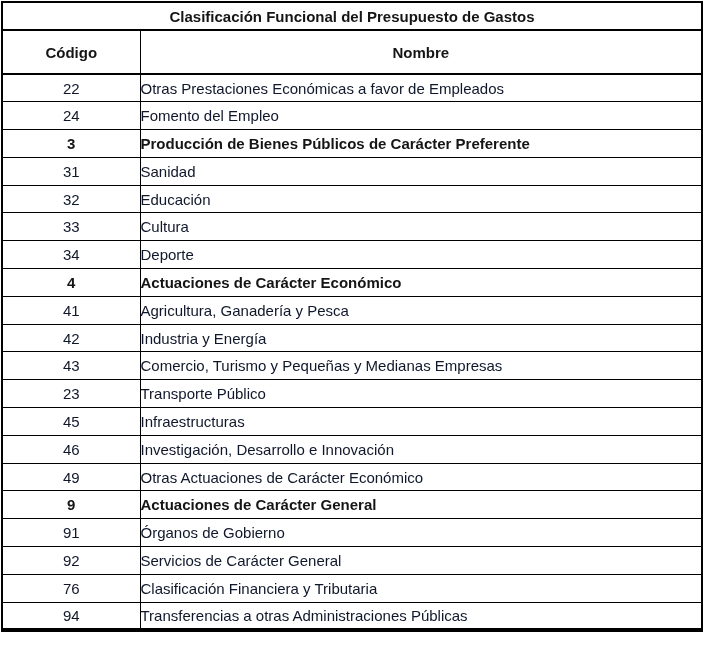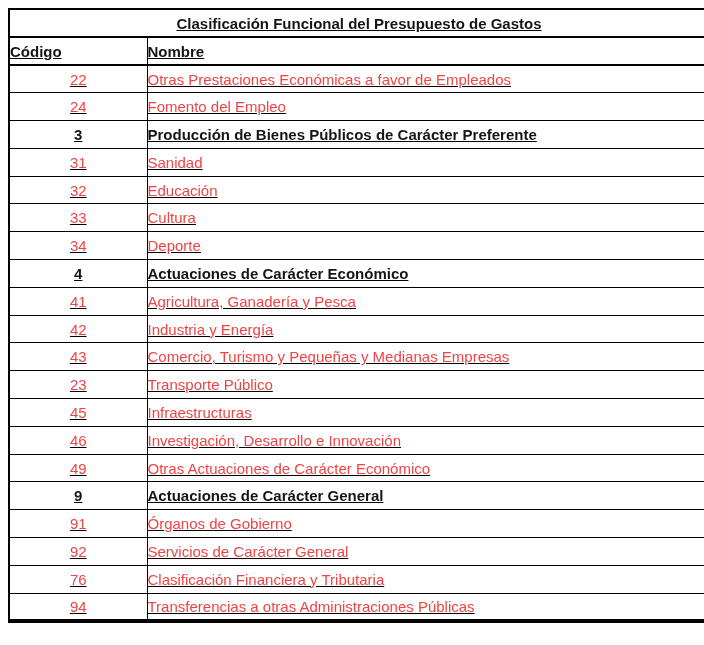--- a/index.html
+++ b/index.html
@@ -5,58 +5,57 @@
   html, body {
     margin: 0;
     padding: 0;
     background: #ffffff;
     width: 704px;
     height: 645px;
     overflow: hidden;
     font-family: "Liberation Sans", "DejaVu Sans", sans-serif;
   }
   .table-wrap {
-    padding: 8px;
-    text-decoration: underline;
+    padding: 1px;
   }
   table.budget-table {
     border-collapse: collapse;
     table-layout: fixed;
     width: 700px;
     border: 2px solid #000000;
     border-bottom-width: 4px;
   }
   table.budget-table col.col-code  { width: 138px; }
   table.budget-table col.col-name  { width: 562px; }
 
   table.budget-table th,
   table.budget-table td {
     border: 1.5px solid #000000;
     box-sizing: border-box;
     height: 27.8px;
     padding: 0;
     font-size: 15px;
-    color: #ef4444;
+    color: #0f172a;
     vertical-align: middle;
     white-space: nowrap;
     overflow: hidden;
   }
   tr.title-row th {
     text-align: center;
     font-weight: bold;
     color: #151515;
     border-bottom-width: 2px;
     height: 28px;
   }
   tr.header-row th {
-    text-align: left;
+    text-align: center;
     font-weight: bold;
     color: #151515;
     border-bottom-width: 2px;
-    height: 28px;
+    height: 44px;
   }
   td.code-cell {
     text-align: center;
   }
   td.name-cell {
     text-align: left;
     padding-left: 9px;
     margin-left: 20px;
   }
   tr.section td {

